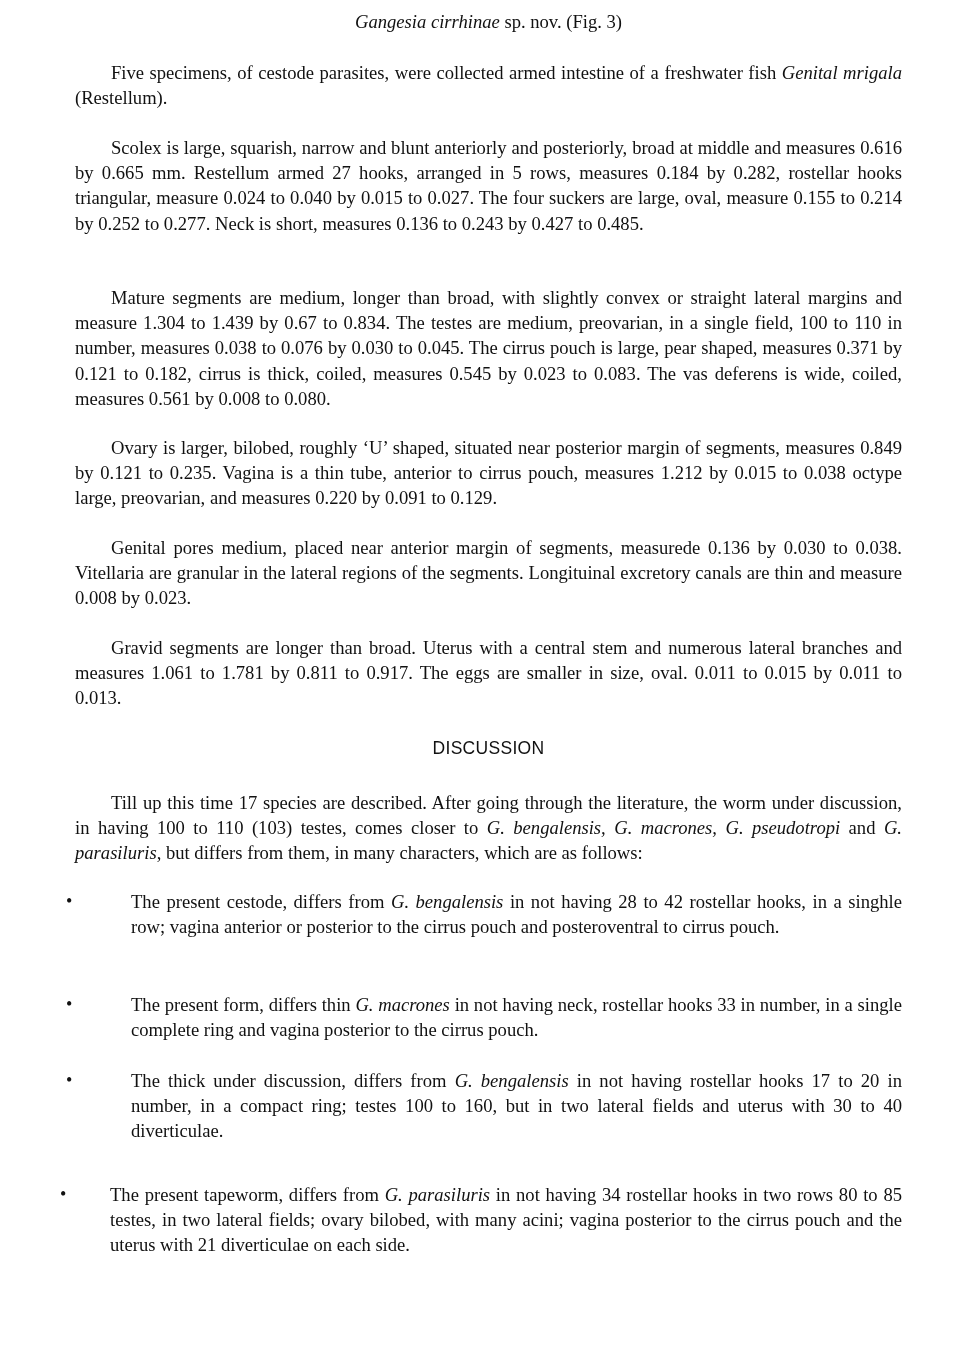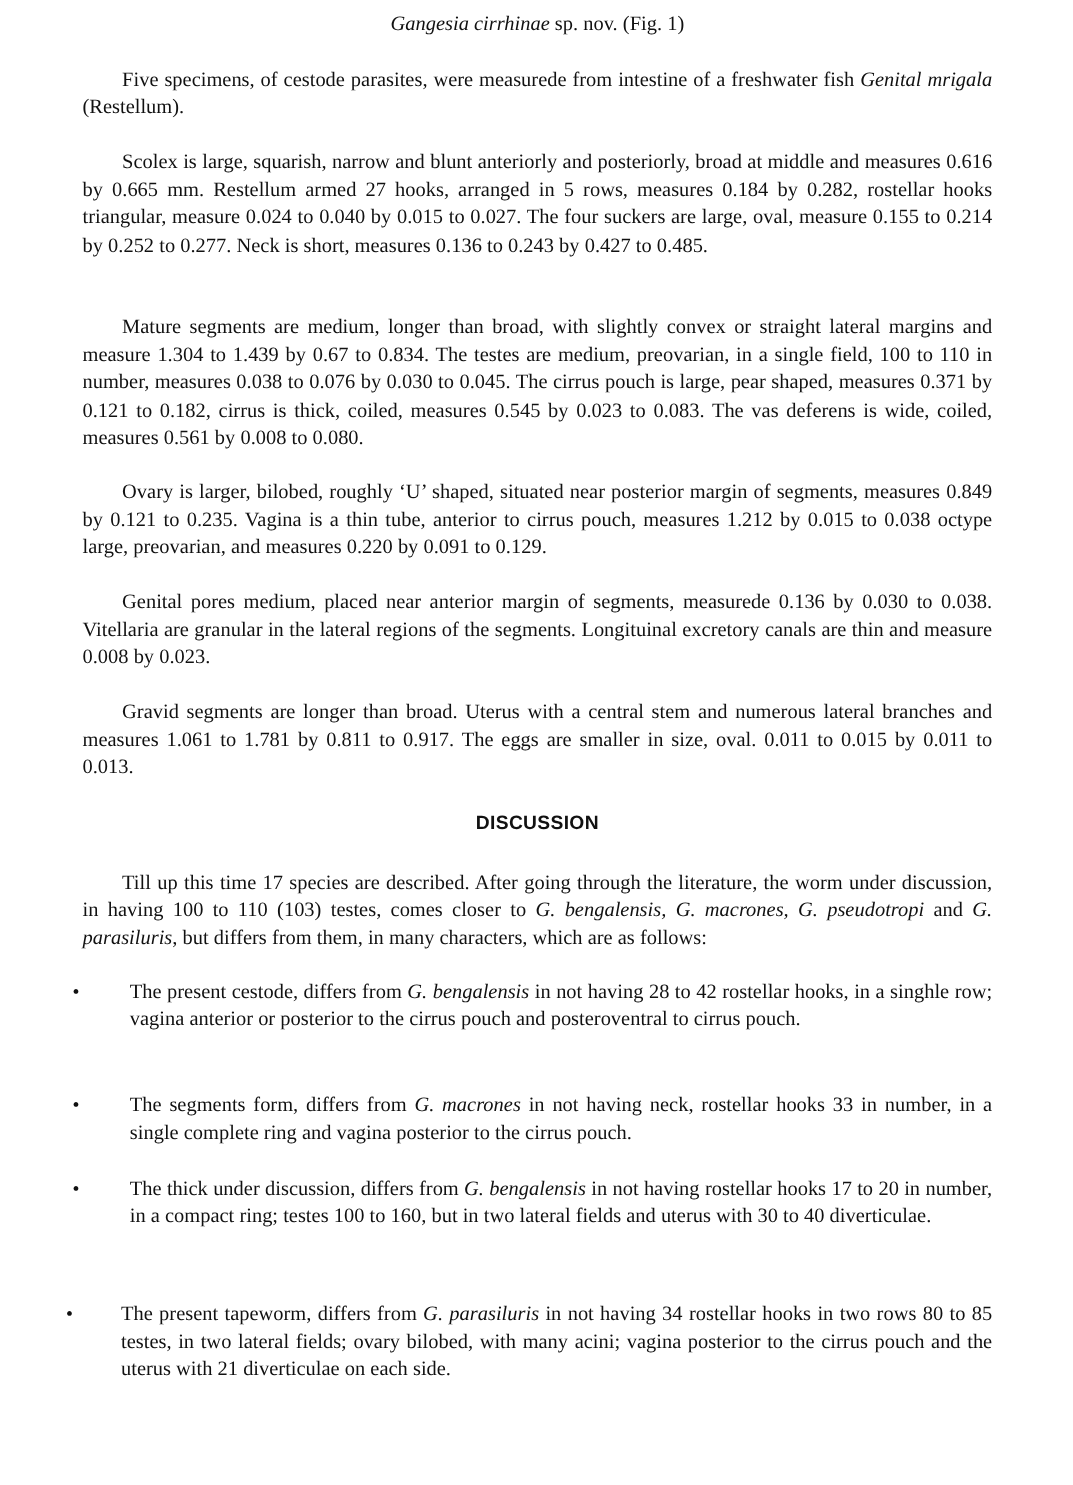--- a/index.html
+++ b/index.html
@@ -5,36 +5,36 @@
   html, body { margin: 0; padding: 0; background: #ffffff; }
   body {
     width: 975px; height: 1350px; position: relative; overflow: hidden;
     font-family: "Liberation Serif", serif; color: #111; font-size: 18.6px;
   }
   .page { position: absolute; left: 75px; top: 0; width: 827px; }
   .title { position: absolute; top: 10px; left: 0; width: 827px; text-align: center; font-size: 18.6px; line-height: 24px; }
   .para { position: absolute; left: 0; width: 827px; text-align: justify; line-height: 25.2px; margin: 0; }
   .para .indent { display: inline-block; width: 36px; }
   .heading { position: absolute; top: 738px; left: 0; width: 827px; text-align: center;
-    font-family: "Liberation Sans", sans-serif; font-weight: bold; font-size: 17.5px; letter-spacing: 0.3px; }
+    font-family: "Liberation Sans", sans-serif; font-weight: normal; font-size: 17.5px; letter-spacing: 0.3px; }
   .bullet { position: absolute; left: 0; width: 827px; }
   .bullet .dot { position: absolute; left: -9px; top: 0; width: 20px; font-size: 18px; line-height: 25.2px; }
-  .bullet .text { margin-left: 43px; text-align: justify; line-height: 25.2px; }
+  .bullet .text { margin-left: 56px; text-align: justify; line-height: 25.2px; }
   .bullet.b4 .text { margin-left: 35px; }
   .bullet.b4 .dot { left: -15px; }
   i { font-style: italic; }
 </style>
 </head>
 <body>
 
 <div class="page">
 
-  <div class="title"><i>Gangesia cirrhinae</i><span> sp. nov. (Fig. 1)</span></div>
+  <div class="title"><i>Gangesia cirrhinae</i><span> sp. nov. (Fig. 3)</span></div>
 
-  <p class="para" style="top:60px"><span class="indent"></span><span>Five specimens, of cestode parasites, were measurede from intestine of a freshwater fish </span><i>Genital mrigala</i><span> (Restellum).</span></p>
+  <p class="para" style="top:60px"><span class="indent"></span><span>Five specimens, of cestode parasites, were collected armed intestine of a freshwater fish </span><i>Genital mrigala</i><span> (Restellum).</span></p>
 
   <p class="para" style="top:135px"><span class="indent"></span><span>Scolex is large, squarish, narrow and blunt anteriorly and posteriorly, broad at middle and measures 0.616 by 0.665 mm. Restellum armed  27 hooks, arranged in 5 rows, measures 0.184 by 0.282, rostellar hooks triangular, measure 0.024 to 0.040 by 0.015 to 0.027. The four suckers are large, oval, measure 0.155 to 0.214 by 0.252 to 0.277. Neck is short, measures 0.136 to 0.243 by 0.427 to 0.485.</span></p>
 
   <p class="para" style="top:285px"><span class="indent"></span><span>Mature segments are medium, longer  than broad, with slightly convex or straight lateral margins and measure 1.304 to 1.439 by 0.67 to 0.834. The testes are medium, preovarian, in a single field, 100 to 110 in number, measures 0.038 to 0.076 by 0.030 to 0.045. The cirrus pouch is large, pear shaped, measures 0.371 by 0.121 to 0.182, cirrus is thick, coiled, measures 0.545 by 0.023 to 0.083. The vas deferens is wide, coiled, measures 0.561 by 0.008 to 0.080.</span></p>
 
   <p class="para" style="top:435px"><span class="indent"></span><span>Ovary is larger, bilobed, roughly ‘U’ shaped, situated near posterior margin of segments, measures 0.849 by 0.121 to 0.235. Vagina is a thin tube, anterior to cirrus pouch, measures 1.212 by 0.015 to 0.038 octype large, preovarian, and measures 0.220 by 0.091 to 0.129.</span></p>
 
   <p class="para" style="top:535px"><span class="indent"></span><span>Genital pores medium, placed near anterior margin of segments, measurede 0.136 by 0.030 to 0.038. Vitellaria are granular in the lateral regions of the segments. Longituinal excretory canals are thin and measure 0.008 by 0.023.</span></p>
 
   <p class="para" style="top:635px"><span class="indent"></span><span>Gravid segments are longer than broad. Uterus with a central stem and numerous lateral branches and measures 1.061 to 1.781 by 0.811 to 0.917. The eggs are smaller in size, oval. 0.011 to 0.015 by 0.011 to 0.013.</span></p>
@@ -43,21 +43,21 @@
 
   <p class="para" style="top:790px"><span class="indent"></span><span>Till up this time 17 species are described. After going through the literature, the worm under discussion, in having 100 to 110 (103) testes, comes closer to </span><i>G. bengalensis, G. macrones, G. pseudotropi</i><span> and </span><i>G. parasiluris</i><span>, but differs from them, in many characters, which are as follows:</span></p>
 
   <div class="bullet" style="top:889px">
     <span class="dot">•</span>
     <div class="text"><span>The present cestode, differs from </span><i>G. bengalensis</i><span> in not having 28 to 42 rostellar hooks, in a singhle row; vagina anterior or posterior to the cirrus pouch and posteroventral to cirrus pouch.</span></div>
   </div>
 
   <div class="bullet" style="top:992px">
     <span class="dot">•</span>
-    <div class="text"><span>The segments form, differs from </span><i>G. macrones</i><span> in not having neck, rostellar hooks 33 in number, in a single complete ring and vagina posterior to the cirrus pouch.</span></div>
+    <div class="text"><span>The present form, differs thin </span><i>G. macrones</i><span> in not having neck, rostellar hooks 33 in number, in a single complete ring and vagina posterior to the cirrus pouch.</span></div>
   </div>
 
   <div class="bullet" style="top:1068px">
     <span class="dot">•</span>
     <div class="text"><span>The thick under discussion, differs from </span><i>G. bengalensis</i><span> in not having rostellar hooks 17 to 20 in number, in a compact ring; testes 100 to 160, but in two lateral fields and uterus with 30 to 40 diverticulae.</span></div>
   </div>
 
   <div class="bullet b4" style="top:1182px">
     <span class="dot">•</span>
     <div class="text"><span>The present tapeworm, differs from </span><i>G. parasiluris</i><span> in not having 34 rostellar hooks in two rows 80 to 85 testes, in two lateral fields; ovary bilobed, with many acini; vagina posterior to the cirrus pouch and the uterus with 21 diverticulae on each side.</span></div>

